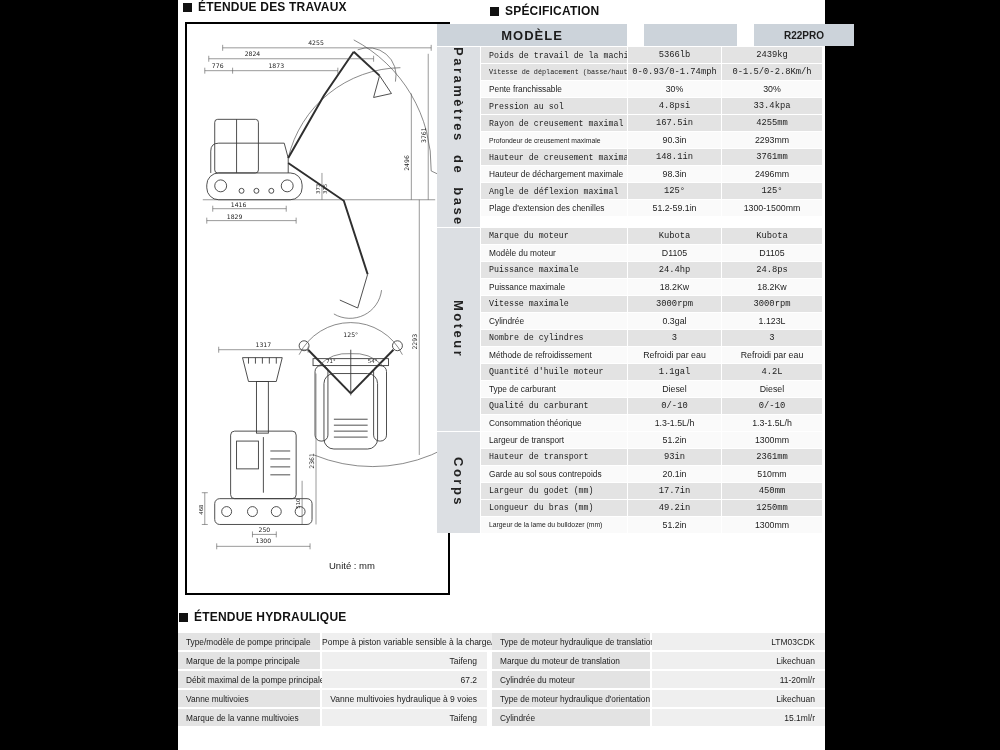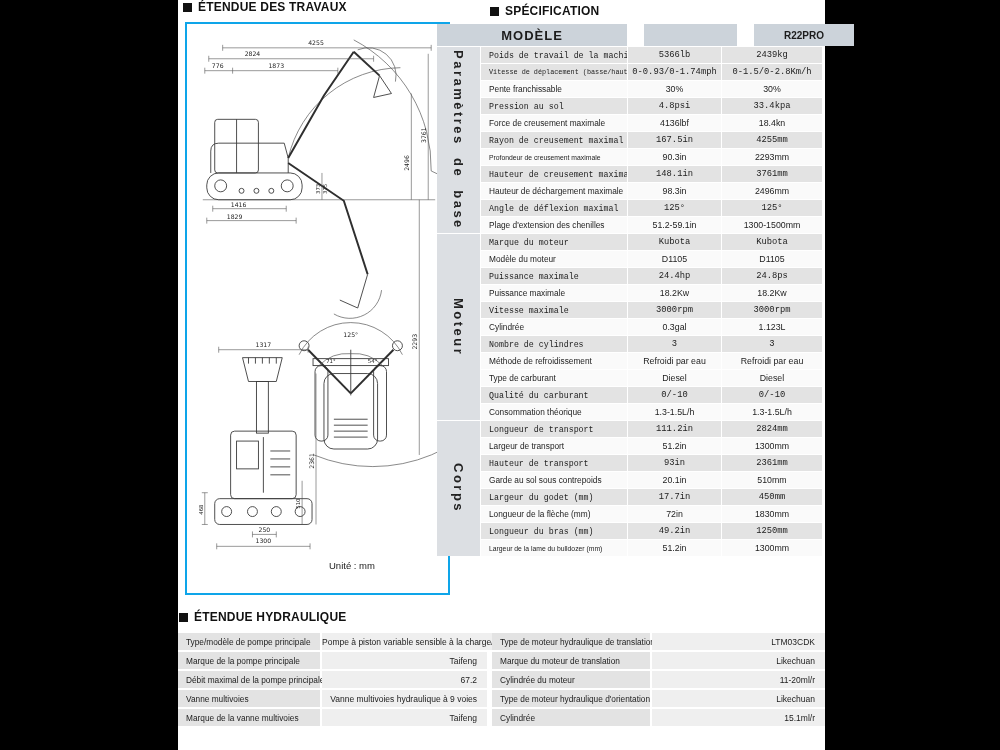--- a/index.html
+++ b/index.html
@@ -11,21 +11,21 @@
   body{background:#000;font-family:"Liberation Sans",sans-serif;color:var(--ink);position:relative;overflow:hidden;}
   .sheet{position:absolute;left:178px;top:0;width:647px;height:750px;background:#fff;}
 
   .sec-title{position:absolute;font-size:12px;font-weight:bold;letter-spacing:.2px;white-space:nowrap;color:#111;display:flex;align-items:center;gap:6px;}
   .bullet{display:inline-block;width:9px;height:9px;background:#111;flex:0 0 auto;}
   .t-left{left:5px;top:0;}
   .t-spec{left:312px;top:4px;}
   .t-hydro{left:1px;top:610px;}
 
   
-  .drawing-box{position:absolute;left:7px;top:22px;width:265px;height:573px;border:2px solid #0ea5e9;background:#fff;}
+  .drawing-box{position:absolute;left:7px;top:22px;width:265px;height:573px;border:2px solid #000000;background:#fff;}
   .drawing-box svg{display:block;width:100%;height:100%;}
   .unit-note{position:absolute;left:142px;top:536px;font-size:9.5px;color:#222;}
   svg text{font-family:"DejaVu Sans",sans-serif;font-size:6.2px;fill:#222;}
   svg text.sm{font-size:5.4px;}
   .mach{stroke:#3a3a3a;stroke-width:.9;fill:none;}
   .machbold{stroke:#2f2f2f;stroke-width:2;fill:none;}
   .env{stroke:#555;stroke-width:.7;fill:none;}
   .dim{stroke:#555;stroke-width:.6;fill:none;}
 
   
@@ -225,25 +225,20 @@
           <div class="sp-row even">
             <div class="c-label">Pente franchissable</div>
             <div class="c-val">30%</div>
             <div class="c-val">30%</div>
           </div>
           <div class="sp-row odd">
             <div class="c-label">Pression au sol</div>
             <div class="c-val">4.8psi</div>
             <div class="c-val">33.4kpa</div>
           </div>
-          <div class="sp-row even">
-            <div class="c-label">Force de creusement maximale</div>
-            <div class="c-val">4136lbf</div>
-            <div class="c-val">18.4kn</div>
-          </div>
           <div class="sp-row odd">
             <div class="c-label">Rayon de creusement maximal</div>
             <div class="c-val">167.5in</div>
             <div class="c-val">4255mm</div>
           </div>
           <div class="sp-row even">
             <div class="c-label small">Profondeur de creusement maximale</div>
             <div class="c-val">90.3in</div>
             <div class="c-val">2293mm</div>
           </div>
@@ -307,20 +302,25 @@
           <div class="sp-row odd">
             <div class="c-label">Nombre de cylindres</div>
             <div class="c-val">3</div>
             <div class="c-val">3</div>
           </div>
           <div class="sp-row even">
             <div class="c-label">Méthode de refroidissement</div>
             <div class="c-val">Refroidi par eau</div>
             <div class="c-val">Refroidi par eau</div>
           </div>
+          <div class="sp-row odd">
+            <div class="c-label">Quantité d'huile moteur</div>
+            <div class="c-val">1.1gal</div>
+            <div class="c-val">4.2L</div>
+          </div>
           <div class="sp-row even">
             <div class="c-label">Type de carburant</div>
             <div class="c-val">Diesel</div>
             <div class="c-val">Diesel</div>
           </div>
           <div class="sp-row odd">
             <div class="c-label">Qualité du carburant</div>
             <div class="c-val">0/-10</div>
             <div class="c-val">0/-10</div>
           </div>
@@ -329,49 +329,39 @@
             <div class="c-val">1.3-1.5L/h</div>
             <div class="c-val">1.3-1.5L/h</div>
           </div>
         </div>
       </div>
       <div class="sp-section">
         <div class="sp-side">
           <div class="vtext">Corps</div>
         </div>
         <div class="sp-rows">
-          <div class="sp-row odd">
-            <div class="c-label">Longueur de transport</div>
-            <div class="c-val">111.2in</div>
-            <div class="c-val">2824mm</div>
-          </div>
           <div class="sp-row even">
             <div class="c-label">Largeur de transport</div>
             <div class="c-val">51.2in</div>
             <div class="c-val">1300mm</div>
           </div>
           <div class="sp-row odd">
             <div class="c-label">Hauteur de transport</div>
             <div class="c-val">93in</div>
             <div class="c-val">2361mm</div>
           </div>
           <div class="sp-row even">
             <div class="c-label">Garde au sol sous contrepoids</div>
             <div class="c-val">20.1in</div>
             <div class="c-val">510mm</div>
           </div>
           <div class="sp-row odd">
             <div class="c-label">Largeur du godet (mm)</div>
             <div class="c-val">17.7in</div>
             <div class="c-val">450mm</div>
-          </div>
-          <div class="sp-row even">
-            <div class="c-label">Longueur de la flèche (mm)</div>
-            <div class="c-val">72in</div>
-            <div class="c-val">1830mm</div>
           </div>
           <div class="sp-row odd">
             <div class="c-label">Longueur du bras (mm)</div>
             <div class="c-val">49.2in</div>
             <div class="c-val">1250mm</div>
           </div>
           <div class="sp-row even">
             <div class="c-label small">Largeur de la lame du bulldozer (mm)</div>
             <div class="c-val">51.2in</div>
             <div class="c-val">1300mm</div>

